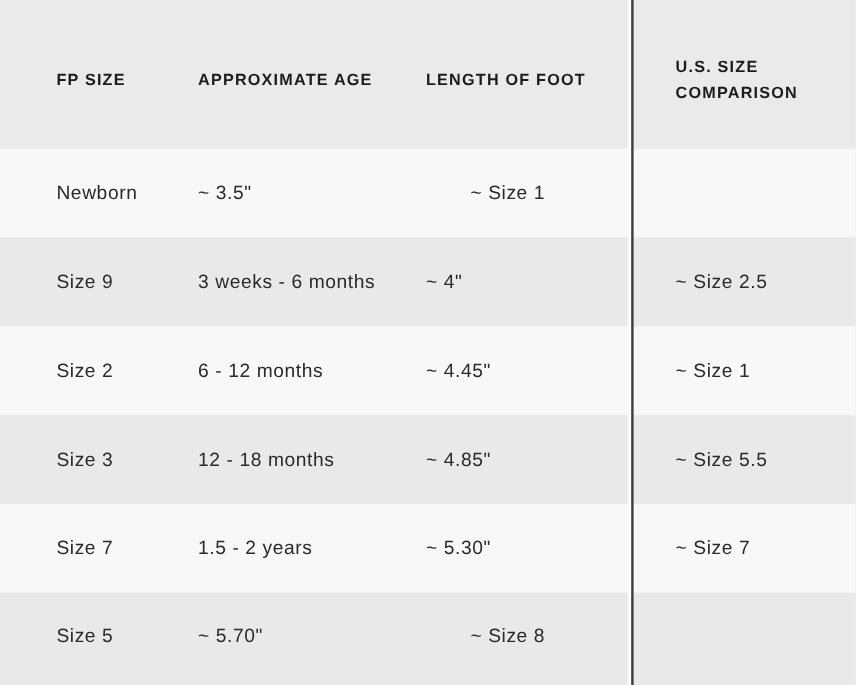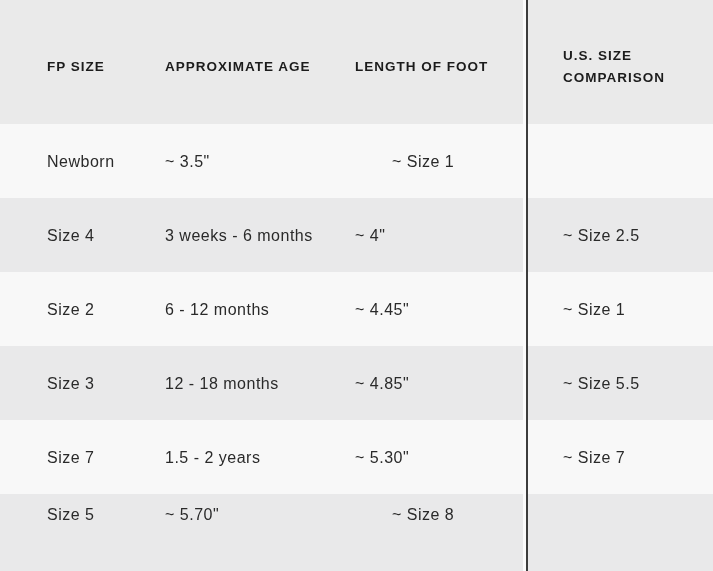--- a/index.html
+++ b/index.html
@@ -39,21 +39,21 @@
     letter-spacing: 0.5px;
     line-height: 19px;
   }
   .row.light  { background: #f8f8f8; }
   .row.shaded { background: #e9e9ea; }
   .row .cell.col4 { padding-left: 37px; }
   .row.last {
     flex: 1;
     height: auto;
     align-items: start;
-    padding-top: 11px;
+    padding-top: 27px;
   }
   .divider-highlight {
     position: absolute;
     left: 523px; top: 0;
     width: 3px; height: 100%;
     background: #fbfbfb;
   }
   .column-divider {
     position: absolute;
     left: 526px; top: 0;
@@ -73,21 +73,21 @@
     <div class="hcell col4">U.S. SIZE COMPARISON</div>
   </div>
 
   <div class="grid-row row light">
     <div class="cell">Newborn</div>
     <div class="cell">~ 3.5"</div>
     <div class="cell col4">~ Size 1</div>
   </div>
 
   <div class="grid-row row shaded">
-    <div class="cell">Size 4</div>
+    <div class="cell">Size 9</div>
     <div class="cell">3 weeks - 6 months</div>
     <div class="cell">~ 4"</div>
     <div class="cell col4">~ Size 2.5</div>
   </div>
 
   <div class="grid-row row light">
     <div class="cell">Size 2</div>
     <div class="cell">6 - 12 months</div>
     <div class="cell">~ 4.45"</div>
     <div class="cell col4">~ Size 1</div>

